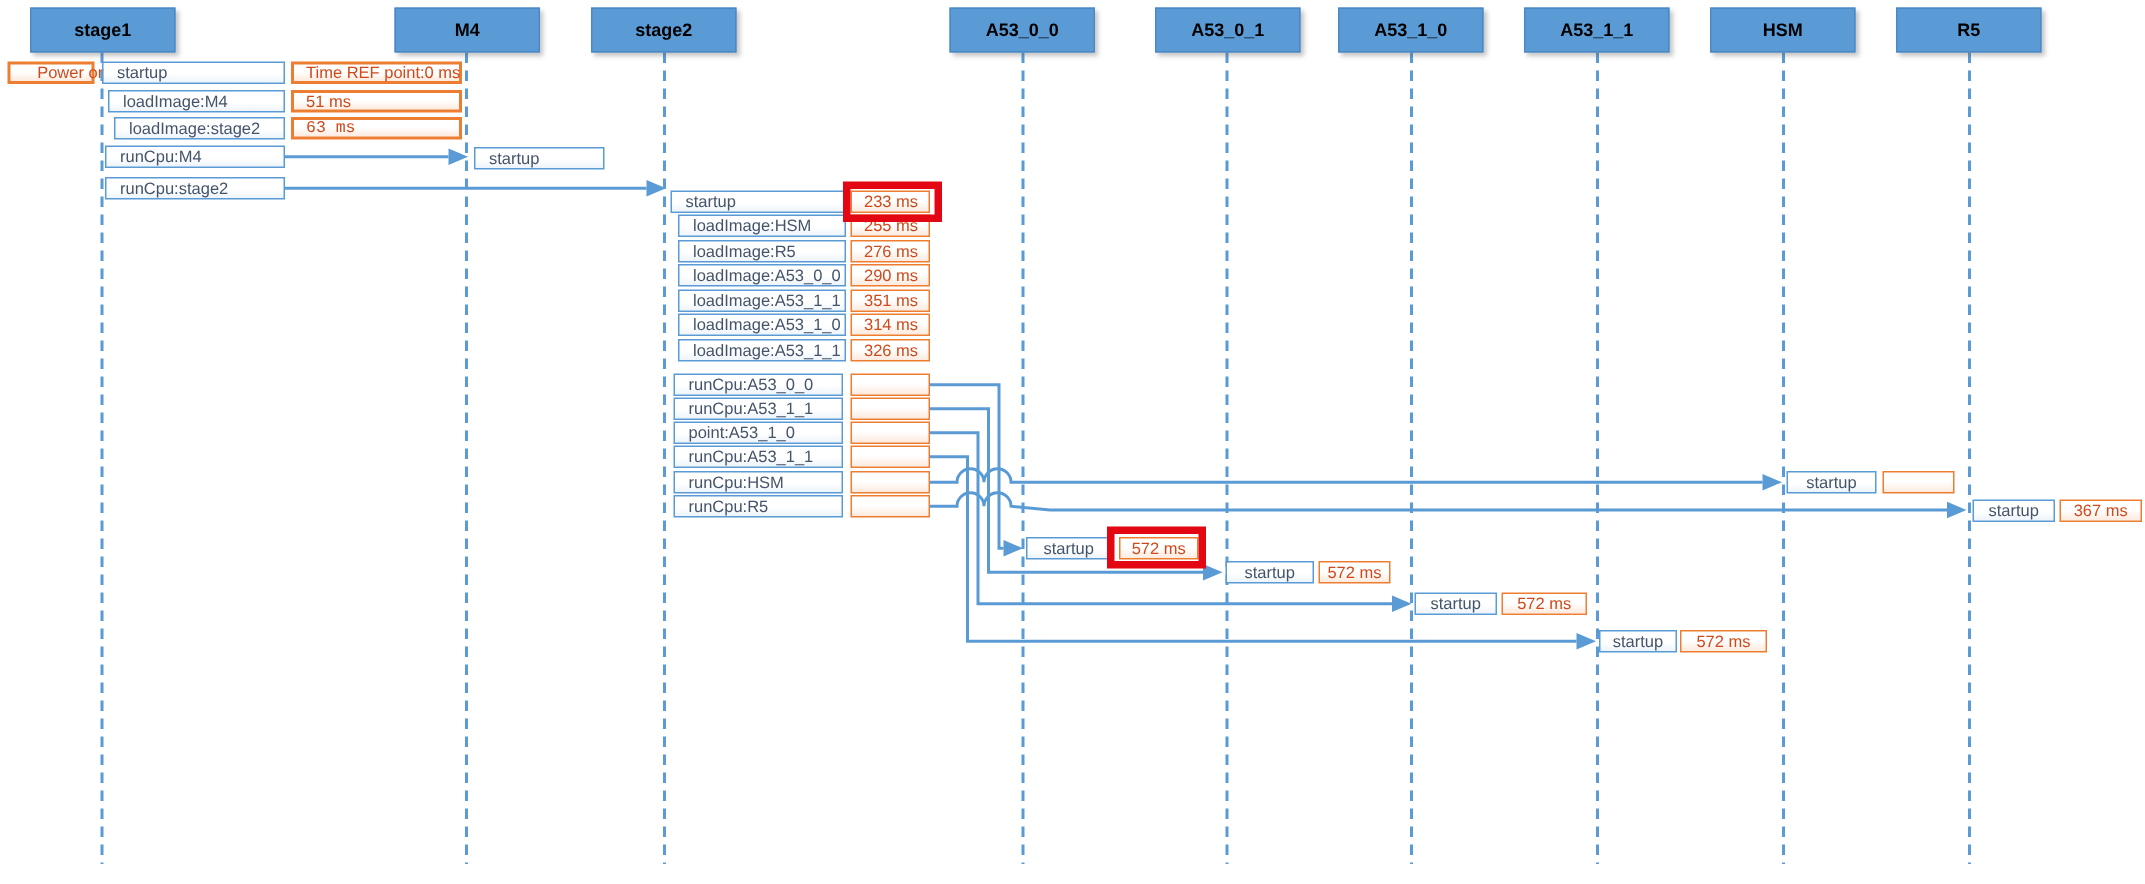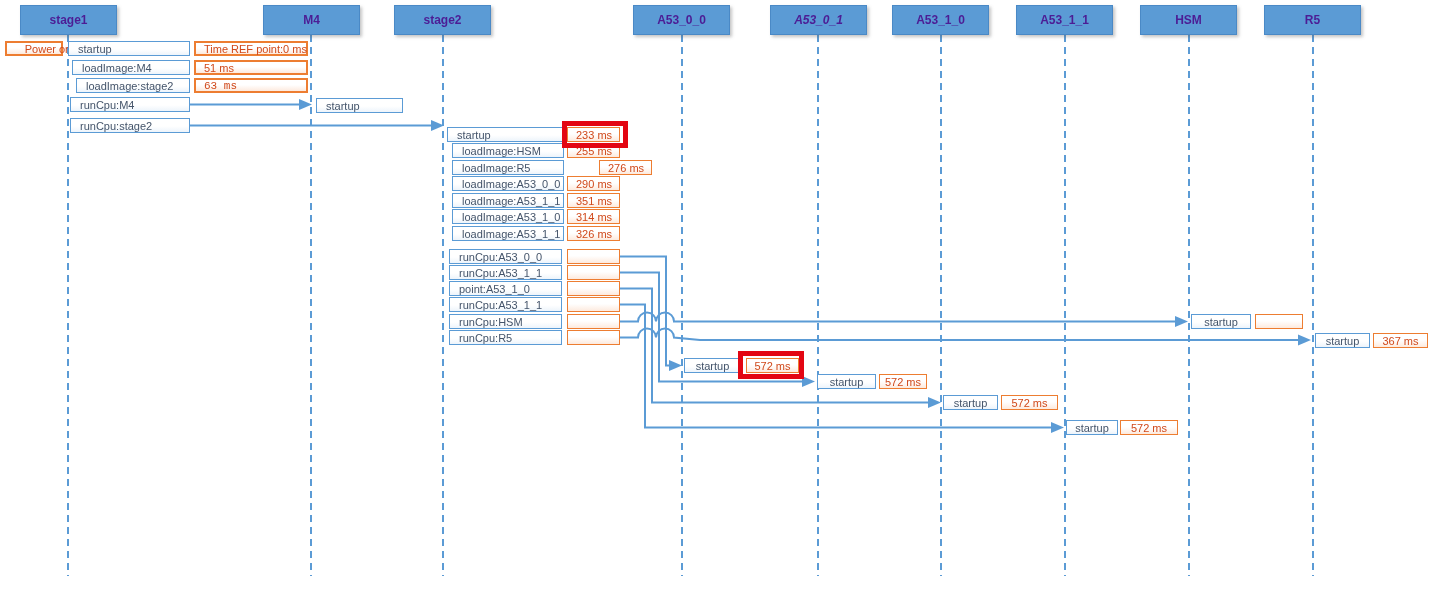--- a/index.html
+++ b/index.html
@@ -1,20 +1,20 @@
 <!DOCTYPE html>
 <html><head>
 <meta charset="utf-8">
 <style>
   html,body{margin:0;padding:0;background:#fff;}
   #canvas{position:relative;width:1430px;height:589px;background:#fff;overflow:hidden;
           font-family:"Liberation Sans",sans-serif;}
   svg{position:absolute;left:0;top:0;z-index:1;}
   .hdr{position:absolute;width:97px;height:30px;background:#5b9bd5;border:1px solid #4a89c6;
-       box-sizing:border-box;color:#4c1d95;font-weight:700;font-size:12px;display:flex;
+       box-sizing:border-box;color:#000000;font-weight:700;font-size:12px;display:flex;
        align-items:center;justify-content:center;z-index:2;box-shadow:2px 2px 3px rgba(90,90,90,.35);}
   .box{position:absolute;height:15px;box-sizing:border-box;display:flex;align-items:center;
        font-size:11px;white-space:nowrap;z-index:2;}
   .lbl{background:linear-gradient(180deg,#ffffff 55%,#edf4fb);border:1px solid #5b9bd5;
        color:#44546a;padding-left:9px;}
   .tmb{background:linear-gradient(180deg,#ffffff 45%,#fdeade);border:1px solid #ed7d31;
        color:#d0491b;padding-left:8px;}
   .thick{border-width:2px;}
   .c{padding-left:0;justify-content:center;}
   .redbox{position:absolute;border:5px solid #e30613;box-sizing:border-box;z-index:3;background:transparent;}
@@ -55,21 +55,21 @@
       <polygon points="1064,427.5 1051,422 1051,433"></polygon>
       <polygon points="1188,321.5 1175,316 1175,327"></polygon>
       <polygon points="1311,340 1298,334.5 1298,345.5"></polygon>
     </g>
   </svg>
 
   <div class="hdr" style="left:20px;top:5px;">stage1</div>
   <div class="hdr" style="left:263px;top:5px;">M4</div>
   <div class="hdr" style="left:394px;top:5px;">stage2</div>
   <div class="hdr" style="left:633px;top:5px;">A53_0_0</div>
-  <div class="hdr" style="left:770px;top:5px;font-style:italic;">A53_0_1</div>
+  <div class="hdr" style="left:770px;top:5px;">A53_0_1</div>
   <div class="hdr" style="left:892px;top:5px;">A53_1_0</div>
   <div class="hdr" style="left:1016px;top:5px;">A53_1_1</div>
   <div class="hdr" style="left:1140px;top:5px;">HSM</div>
   <div class="hdr" style="left:1264px;top:5px;">R5</div>
 
   <div class="box tmb thick c" style="left:5px;top:41px;width:58px;padding-left:28px;">Power on</div>
 
   <div class="box lbl" style="left:68px;top:41px;width:122px;">startup</div>
   <div class="box tmb thick" style="left:194px;top:41px;width:114px;">Time REF point:0 ms</div>
   <div class="box lbl" style="left:72px;top:60px;width:118px;">loadImage:M4</div>
@@ -79,21 +79,21 @@
   <div class="box lbl" style="left:70px;top:97px;width:120px;">runCpu:M4</div>
   <div class="box lbl" style="left:70px;top:118px;width:120px;">runCpu:stage2</div>
 
   <div class="box lbl" style="left:316px;top:98px;width:87px;">startup</div>
 
   <div class="box lbl" style="left:447px;top:127px;width:116px;">startup</div>
   <div class="box tmb" style="left:567px;top:127px;width:53px;">233 ms</div>
   <div class="box lbl" style="left:452px;top:143px;width:112px;">loadImage:HSM</div>
   <div class="box tmb" style="left:567px;top:143px;width:53px;">255 ms</div>
   <div class="box lbl" style="left:452px;top:160px;width:112px;">loadImage:R5</div>
-  <div class="box tmb" style="left:599px;top:160px;width:53px;">276 ms</div>
+  <div class="box tmb" style="left:567px;top:160px;width:53px;">276 ms</div>
   <div class="box lbl" style="left:452px;top:176px;width:112px;">loadImage:A53_0_0</div>
   <div class="box tmb" style="left:567px;top:176px;width:53px;">290 ms</div>
   <div class="box lbl" style="left:452px;top:193px;width:112px;">loadImage:A53_1_1</div>
   <div class="box tmb" style="left:567px;top:193px;width:53px;">351 ms</div>
   <div class="box lbl" style="left:452px;top:209px;width:112px;">loadImage:A53_1_0</div>
   <div class="box tmb" style="left:567px;top:209px;width:53px;">314 ms</div>
   <div class="box lbl" style="left:452px;top:226px;width:112px;">loadImage:A53_1_1</div>
   <div class="box tmb" style="left:567px;top:226px;width:53px;">326 ms</div>
 
   <div class="box lbl" style="left:449px;top:249px;width:113px;">runCpu:A53_0_0</div>

